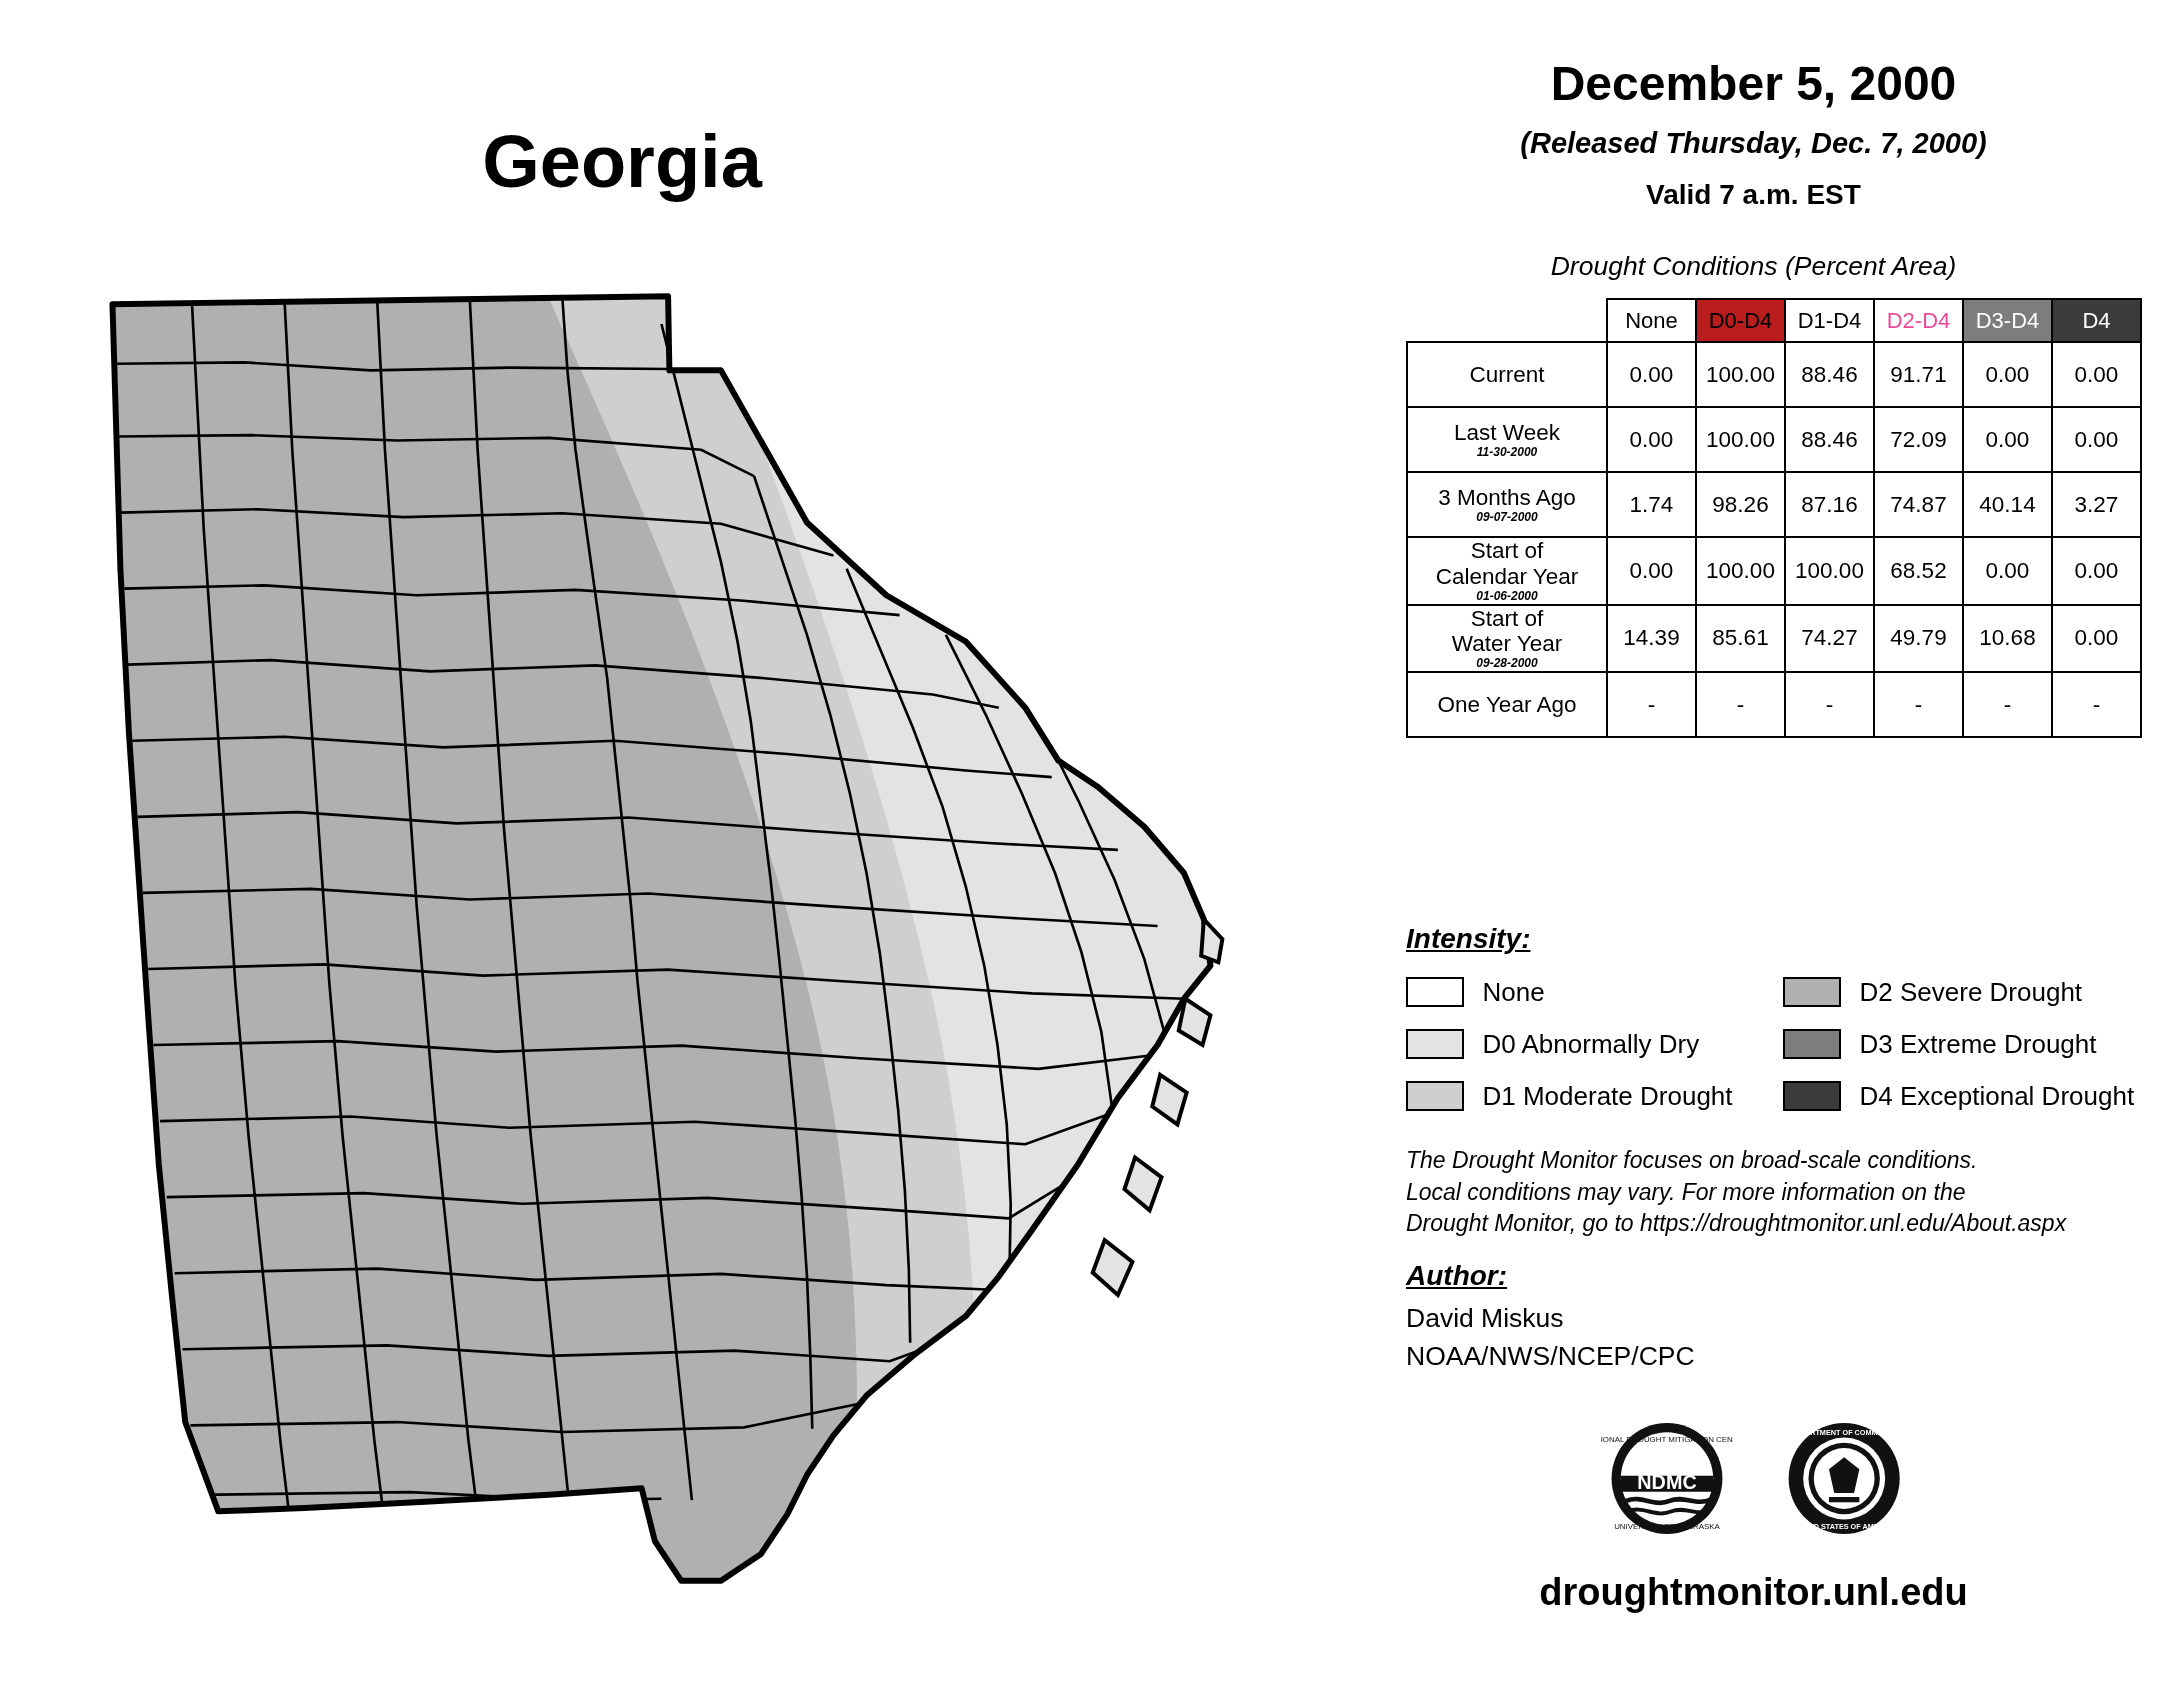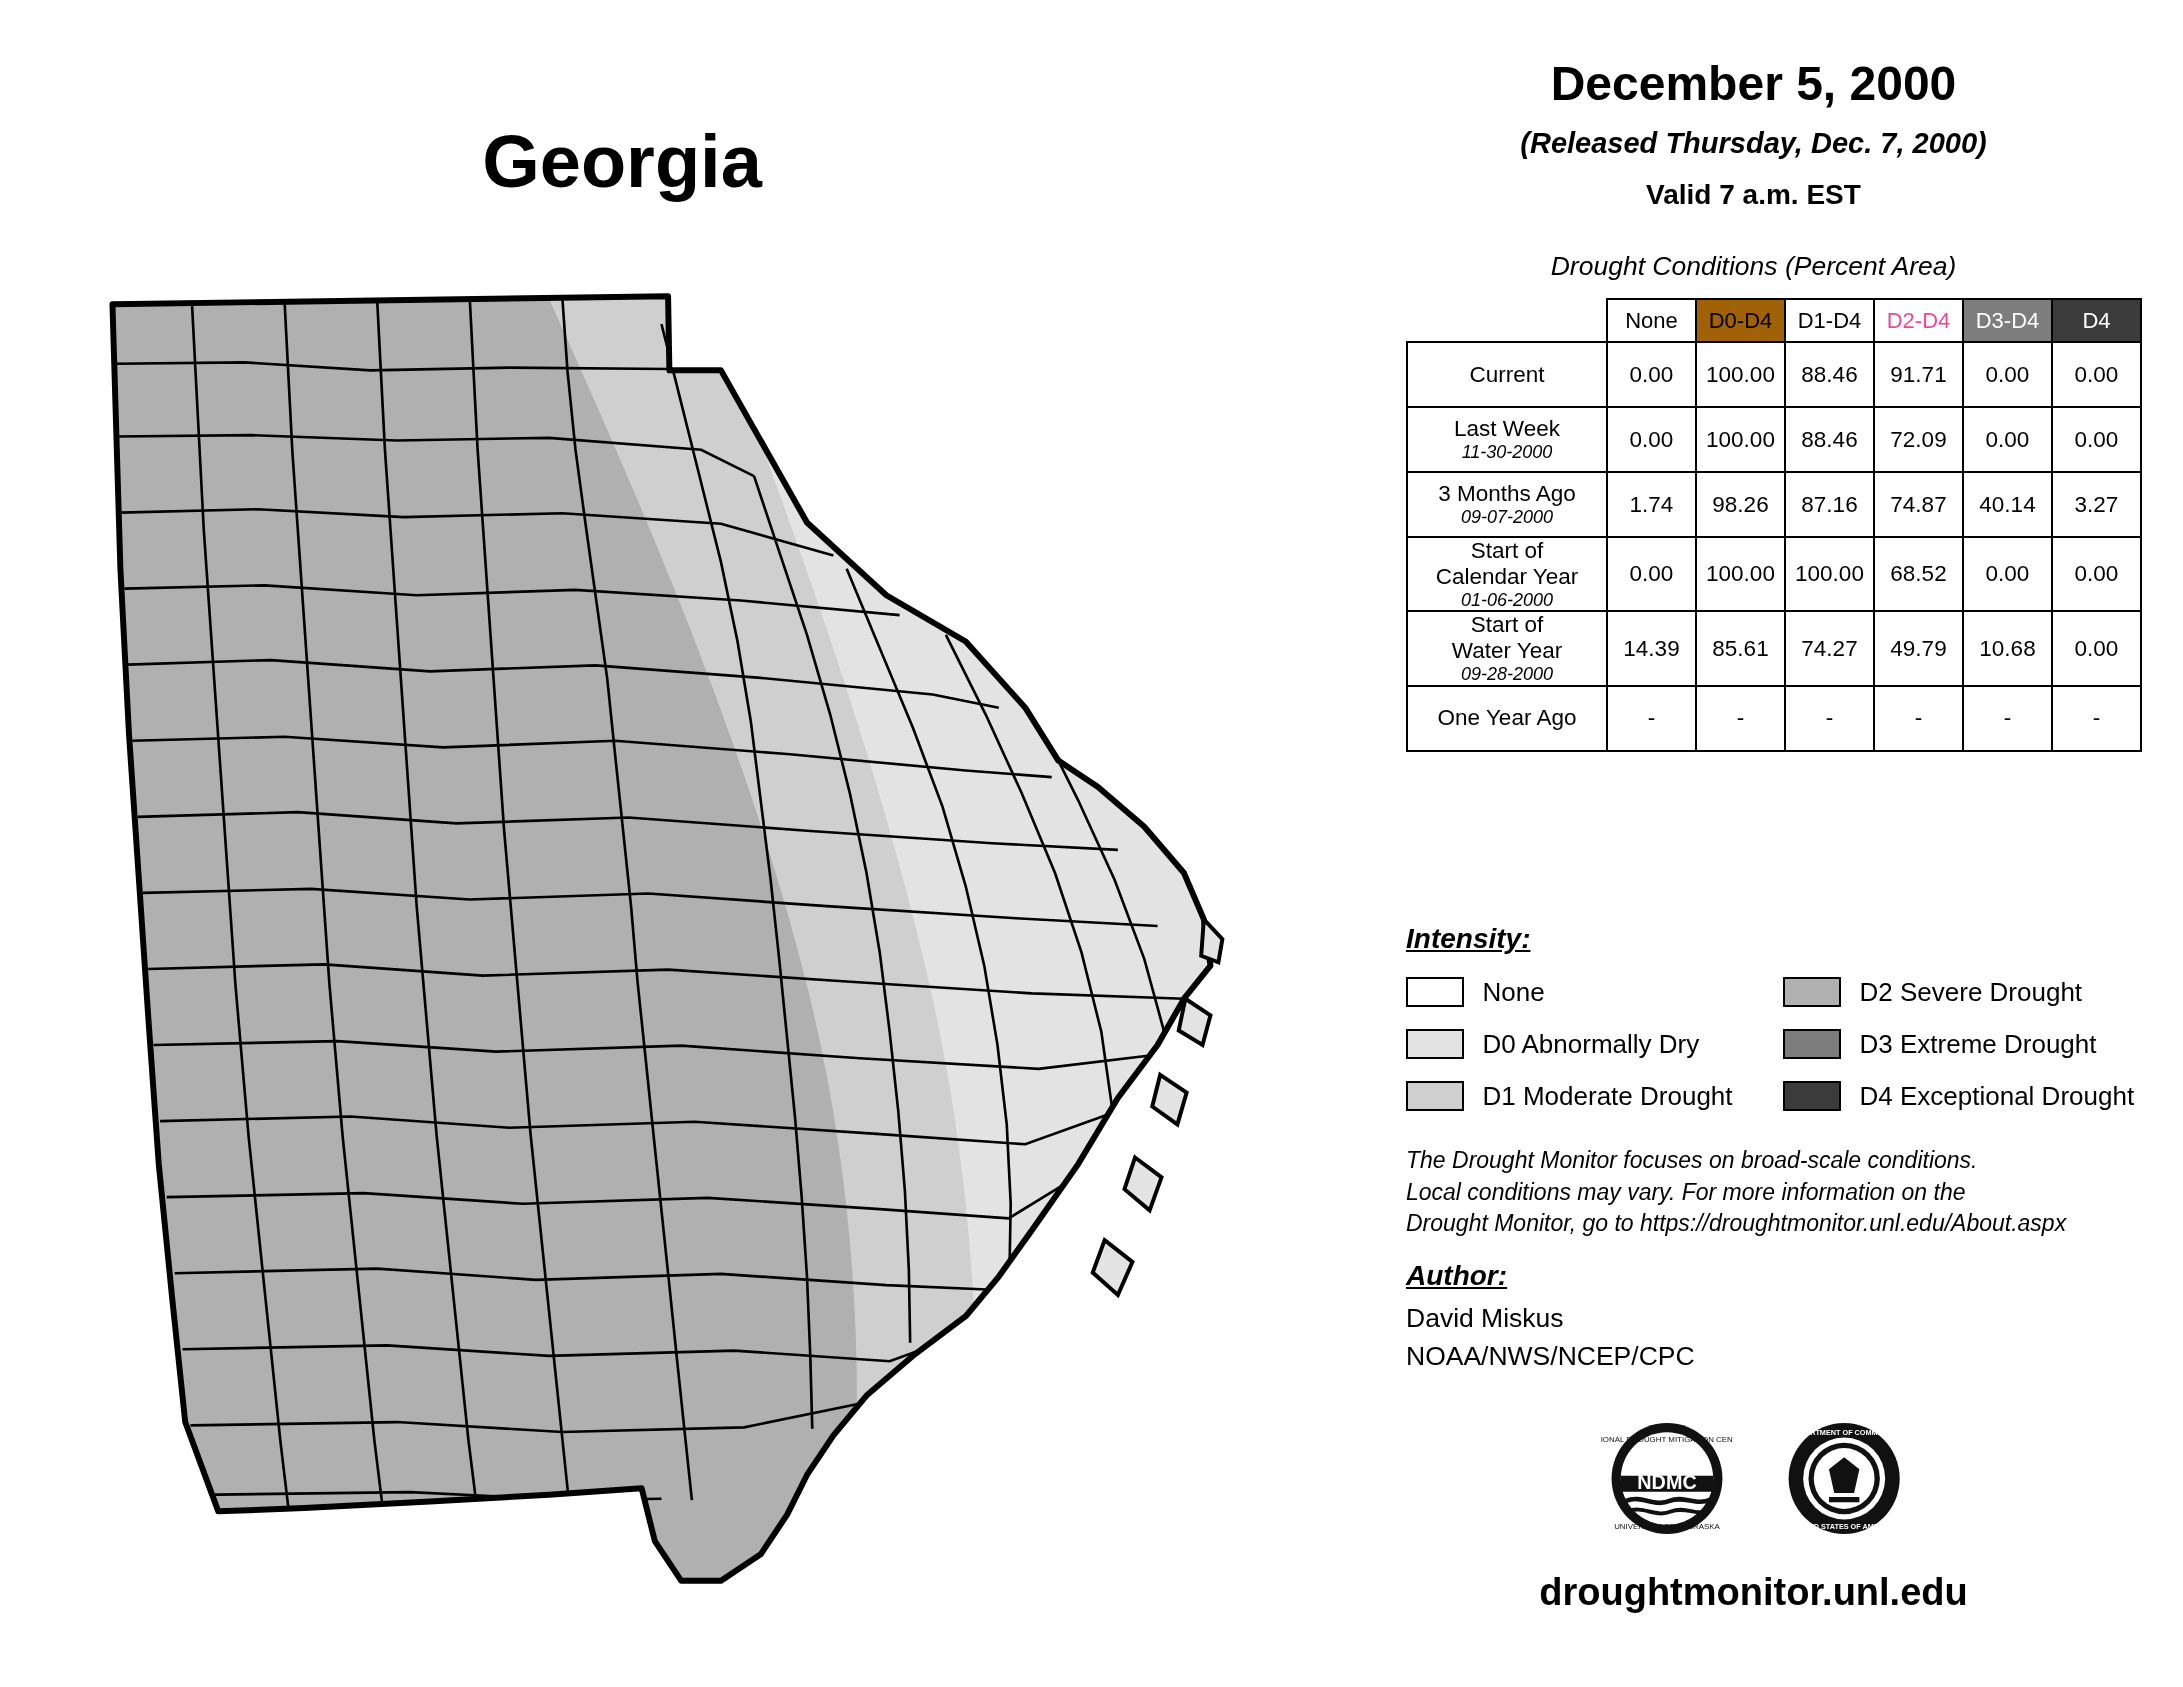--- a/index.html
+++ b/index.html
@@ -129,35 +129,35 @@
   .cond-table .corner {
     border: 2px solid #fff;
     border-right-color: #000;
     border-bottom-color: #000;
   }
   .cond-table thead td {
     height: 41px;
     font-size: 22px;
   }
   .hdr-none { background: #ffffff; color: #000; }
-  .hdr-d0   { background: #a16207; color: #000; }
+  .hdr-d0   { background: #b91c1c; color: #000; }
   .hdr-d1   { background: #ffffff; color: #000; }
   .hdr-d2   { background: #ffffff; color: #ec4899; }
   .hdr-d3   { background: #7d7d7d; color: #ffffff; }
   .hdr-d4   { background: #3b3b3b; color: #ffffff; }
   .row-label {
     font-weight: bold;
     font-size: 22px;
     line-height: 1.15;
     padding: 2.6px 4px;
   }
   .row-label .sub {
     display: block;
-    font-size: 18px;
-    font-weight: normal;
+    font-size: 12px;
+    font-weight: bold;
     font-style: italic;
   }
   .col-label { width: 198px; }
   .col-val { width: 87px; }
 
   
   .intensity-head {
     position: absolute;
     left: 43px;
     top: 923px;

